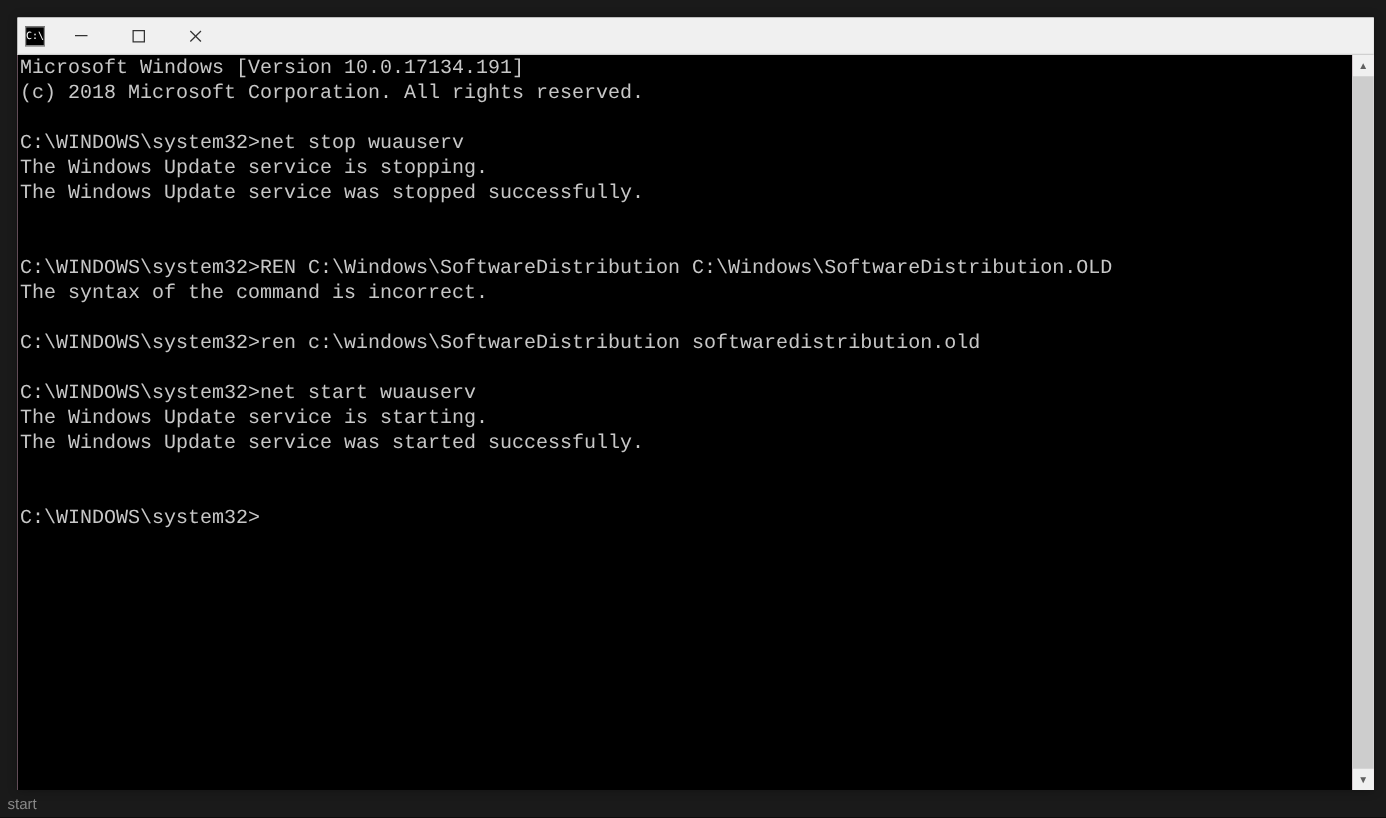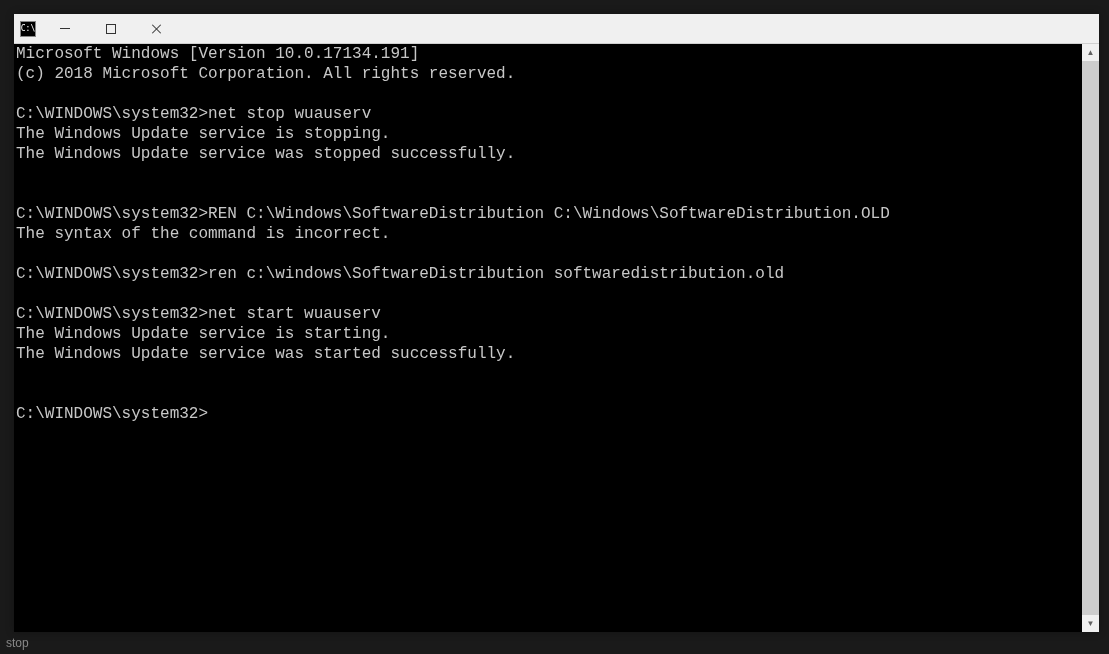--- a/index.html
+++ b/index.html
@@ -161,21 +161,21 @@
       display: flex;
       align-items: center;
       pointer-events: none;
       overflow: hidden;
     }
   </style>
 </head>
 <body>
 
 <div class="bg-noise">
-  <span>stop</span>
+  <span>start</span>
 </div>
 
 <div class="window">
   <div class="titlebar">
     <div class="titlebar-icon">
       <span>C:\</span>
     </div>
     <div class="titlebar-controls">
       <div class="titlebar-btn">
         <div class="minimize-glyph"></div>

